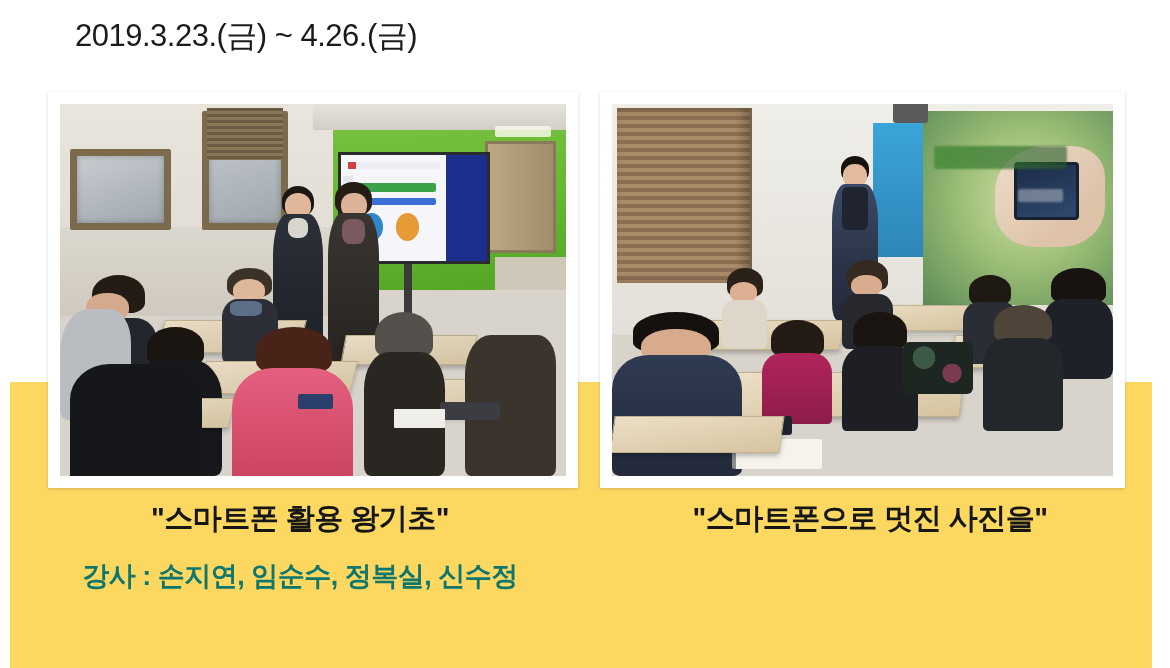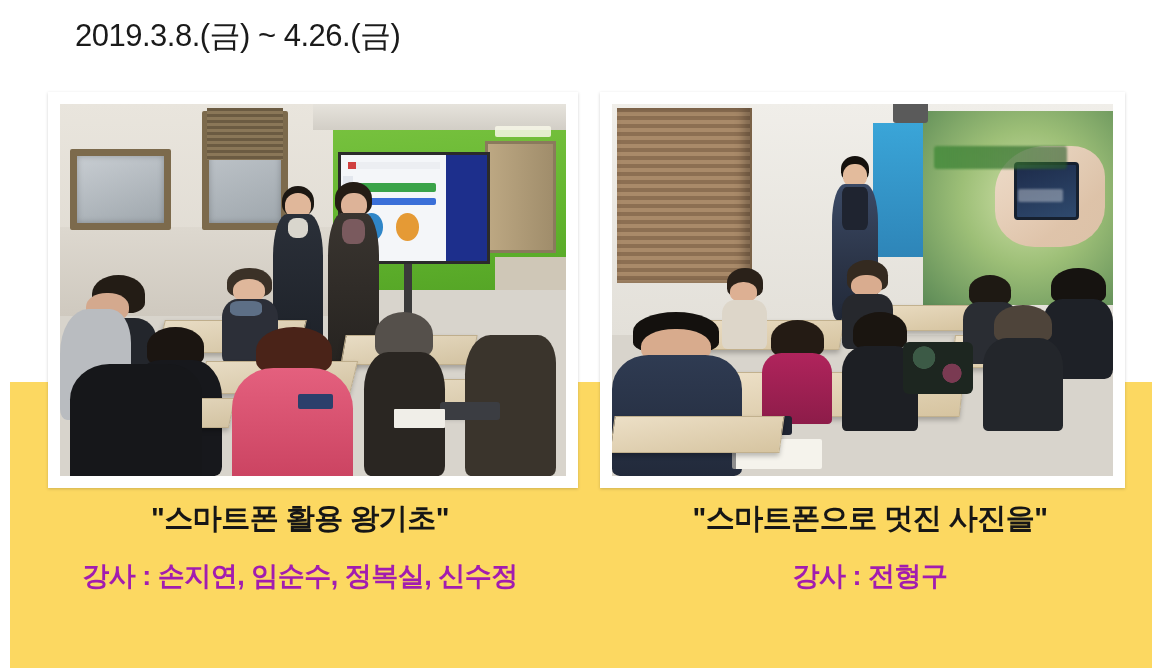--- a/index.html
+++ b/index.html
@@ -233,35 +233,35 @@
     font-size: 29px;
     font-weight: 700;
     color: #161616;
     letter-spacing: -0.5px;
     line-height: 44px;
     white-space: nowrap;
   }
   .caption-sub {
     font-size: 27px;
     font-weight: 700;
-    color: #a21caf;
+    color: #0f766e;
     letter-spacing: -0.5px;
     line-height: 44px;
     margin-top: 14px;
     white-space: nowrap;
   }
 </style>
 </head>
 <body>
 
 <div id="slide">
 
   <div class="yellow-band"></div>
 
-  <div class="date-header" id="date-left">2019.3.8.(금) ~ 4.26.(금)</div>
+  <div class="date-header" id="date-left">2019.3.23.(금) ~ 4.26.(금)</div>
 
   <div class="photo-frame" id="frame-left">
     <div class="photo">
       <div class="lp-wall-left"></div>
       <div class="lp-rearwall"></div>
       <div class="lp-wall-right"></div>
       <div class="lp-ceiling"></div>
       <div class="lp-light"></div>
 
       <div class="lp-window" id="lp-win1"></div>
@@ -424,16 +424,15 @@
       <div style="position:absolute;left:24%;top:90%;width:18%;height:8%;background:#f5f3ec;border-left:4px solid #8e8e8e;border-radius:2px;"></div>
 
       <div class="rp-desk" id="rp-desk5"></div>
 
       <div style="position:absolute;left:58%;top:64%;width:14%;height:14%;background:radial-gradient(circle at 30% 30%, #3c5a46 0 18%, transparent 19%), radial-gradient(circle at 70% 60%, #7a3a52 0 16%, transparent 17%), #1d2620;border-radius:6px;"></div>
     </div>
   </div>
 
   <div class="caption-block" id="caption-right">
     <div class="caption-title">"스마트폰으로 멋진 사진을"</div>
-    <div class="caption-sub">강사 : 전형구</div>
   </div>
 
 </div>
 
 </body></html>

